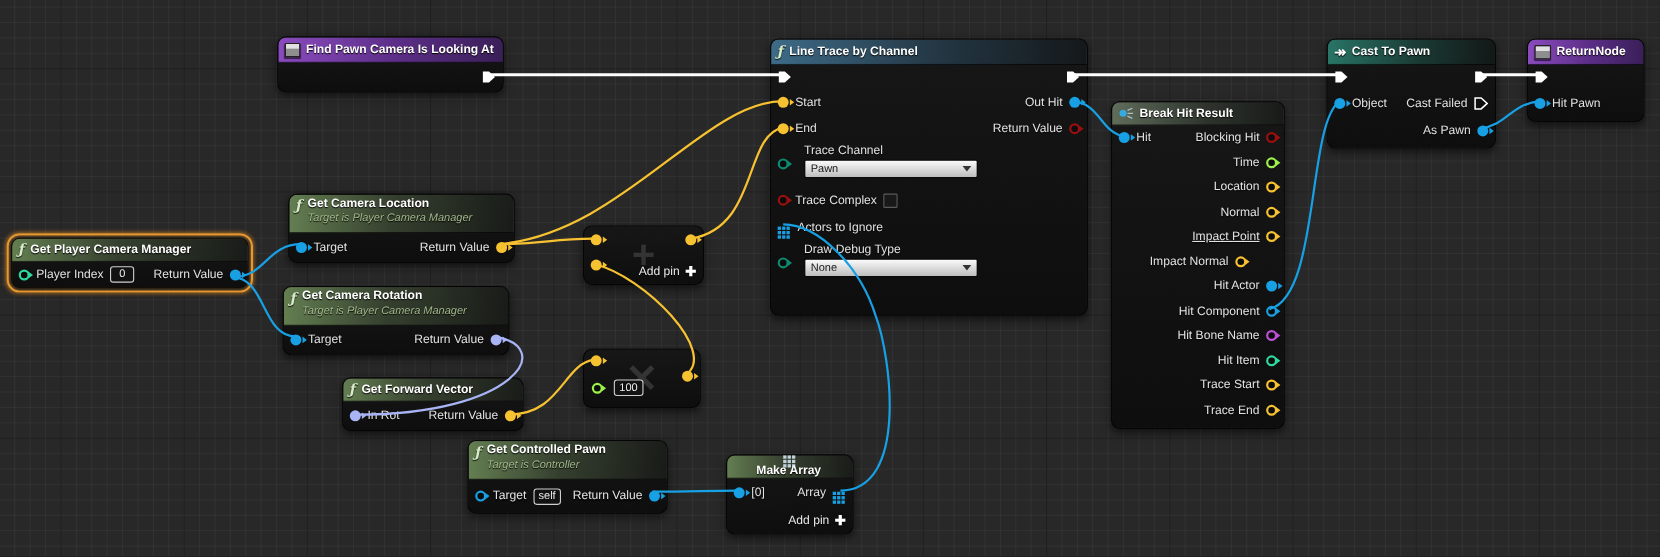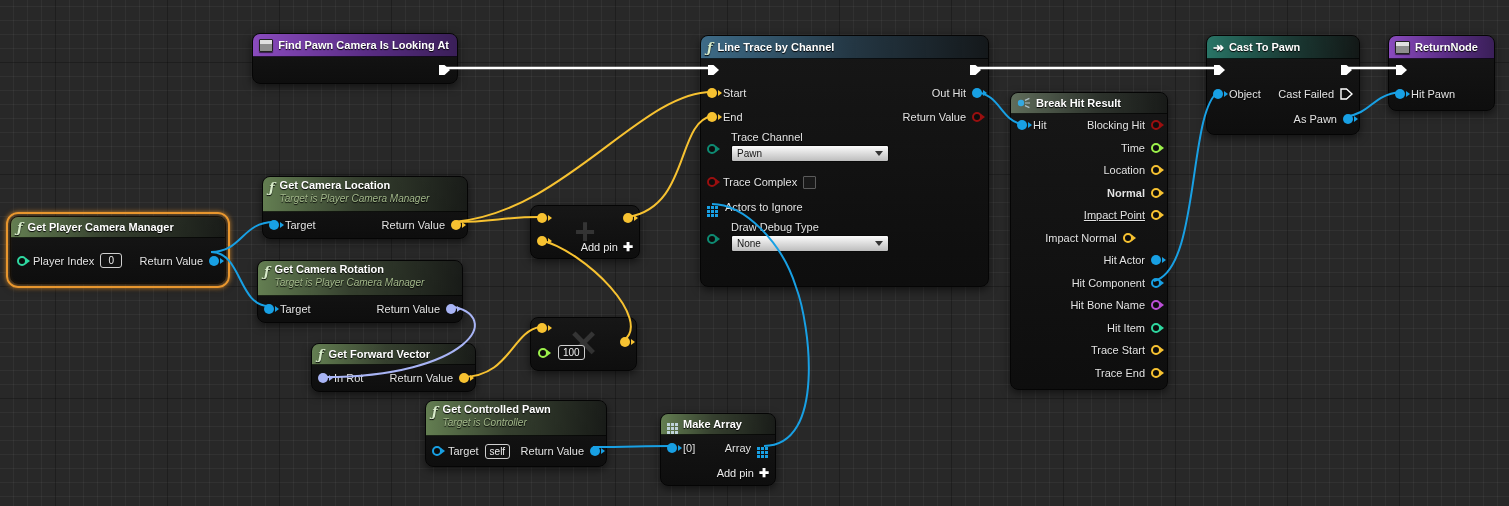--- a/index.html
+++ b/index.html
@@ -97,21 +97,21 @@
           </svg>
       </span>
     </div>
   </div>
 
   <div class="node selected" style="left:10px;top:216px;width:214px;">
     <div class="hdr hdr-green" style="height:20px;">
       <span class="icon-f">ƒ</span>
       <span class="title">Get Player Camera Manager</span>
     </div>
-    <div class="row" style="height:45px;">
+    <div class="row" style="height:23px;">
       <span class="pl">
         <span class="pin hollow pi"></span>
         <span class="lbl">Player Index</span>
         <span class="valbox">0</span>
       </span>
       <span class="pr">
         <span class="lbl">Return Value</span>
         <span class="pin solid po"></span>
       </span>
     </div>
@@ -208,21 +208,21 @@
         <span class="valbox">self</span>
       </span>
       <span class="pr">
         <span class="lbl">Return Value</span>
         <span class="pin solid po"></span>
       </span>
     </div>
   </div>
 
   <div class="node" style="left:660px;top:413px;width:114px;">
-    <div class="hdr hdr-green" style="height:20px;">
+    <div class="hdr hdr-green" style="height:20px;flex-direction:column;">
       <span class="grid9" style="background:#bfd3da;color:#bfd3da;box-shadow:4px 0,8px 0,0 4px,4px 4px,8px 4px,0 8px,4px 8px,8px 8px;margin-right:8px;"></span>
       <span class="title">Make Array</span>
     </div>
     <div class="row" style="height:26px;">
       <span class="pl">
         <span class="pin solid po"></span>
         <span class="lbl">[0]</span>
       </span>
       <span class="pr">
         <span class="lbl">Array</span>
@@ -324,21 +324,21 @@
           <span class="lbl">Time</span>
           <span class="pin hollow pf"></span>
         </span>
       </div>
     <div class="row rt" style="height:22.5px;">
         <span class="pr">
           <span class="lbl">Location</span>
           <span class="pin hollow pv"></span>
         </span>
       </div>
-    <div class="row rt" style="height:22.5px;font-weight:bold;">
+    <div class="row rt" style="height:22.5px;">
         <span class="pr">
           <span class="lbl">Normal</span>
           <span class="pin hollow pv"></span>
         </span>
       </div>
     <div class="row rt" style="height:22.5px;text-decoration:underline;">
         <span class="pr">
           <span class="lbl">Impact Point</span>
           <span class="pin hollow pv"></span>
         </span>

